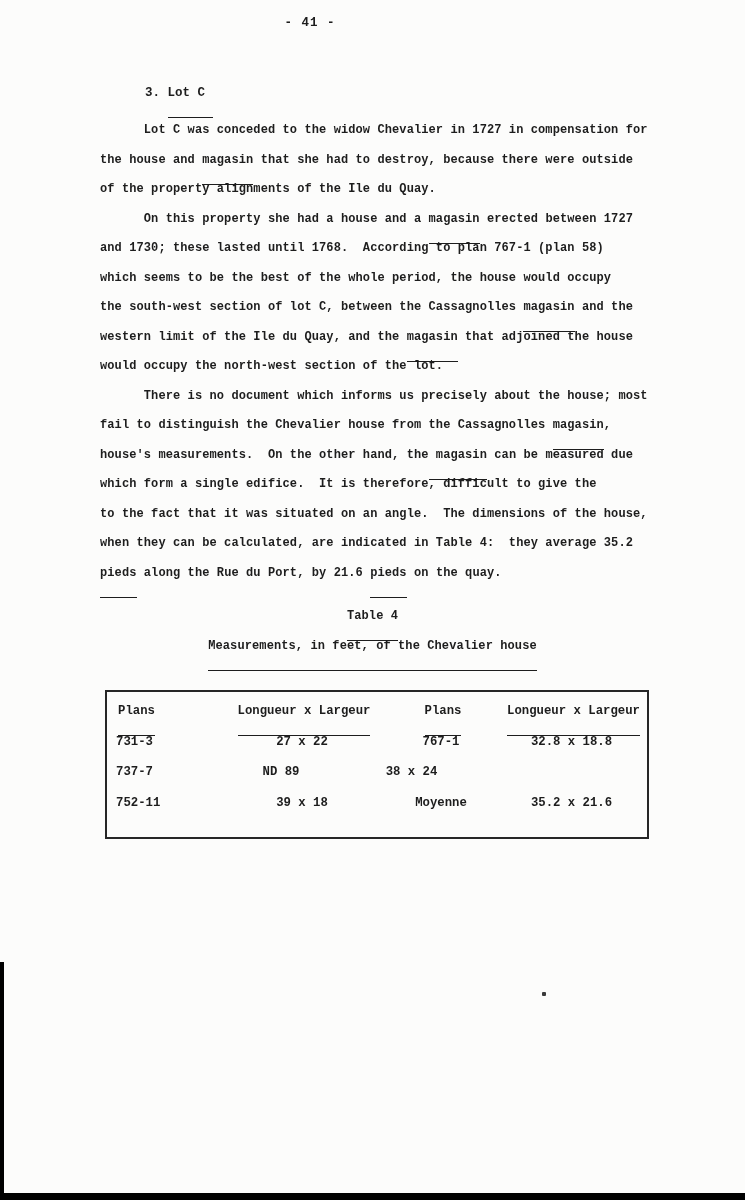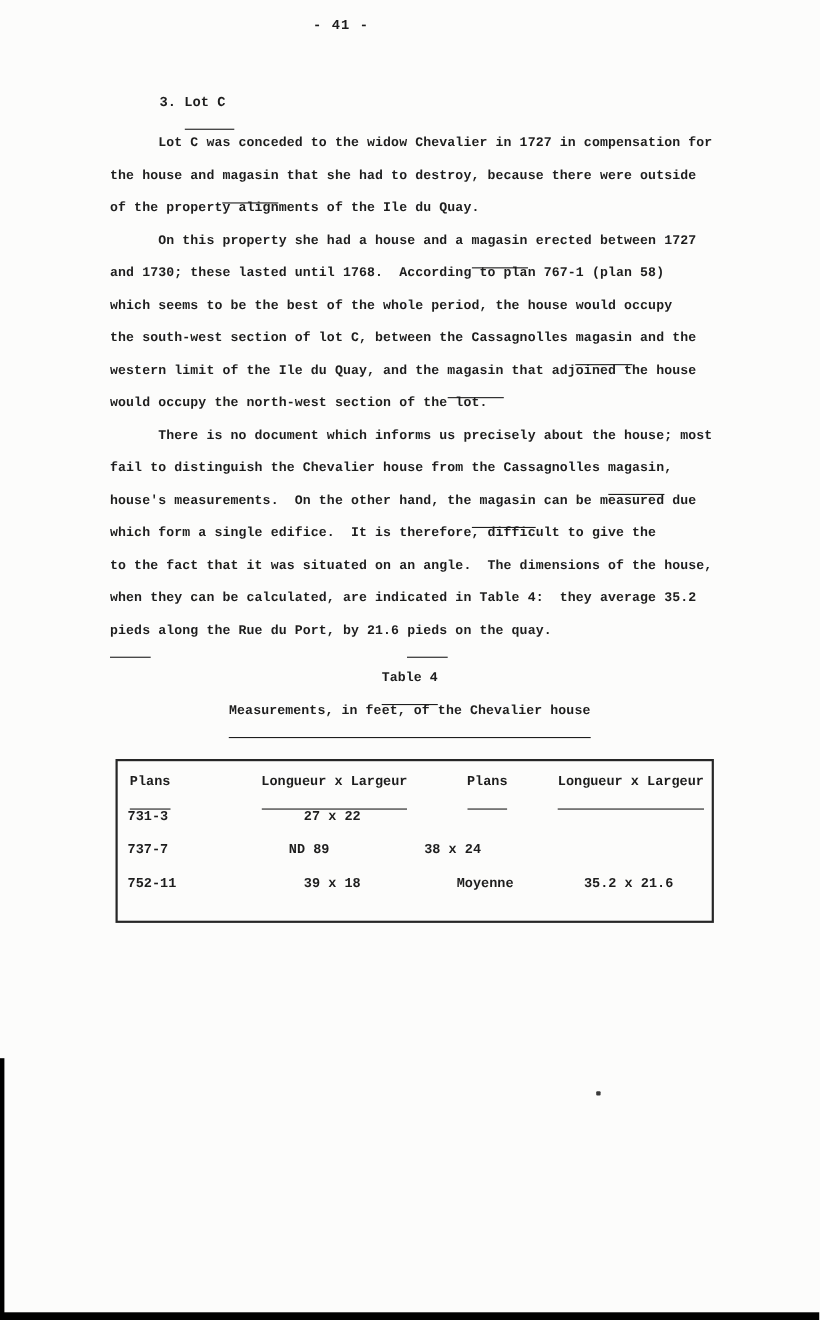--- a/index.html
+++ b/index.html
@@ -105,21 +105,21 @@
       <div class="line"><span class="u">pieds</span><span> along the Rue du Port, by 21.6 </span><span class="u">pieds</span><span> on the quay.</span></div>
     </div>
 
   <div class="table-caption">
     <div class="line"><span class="u">Table 4</span></div>
     <div class="line"><span class="u">Measurements, in feet, of the Chevalier house</span></div>
   </div>
 
   <div class="table-box" id="tableBox">
       <div class="trow header"><div class="cell c1"><span class="u">Plans</span></div><div class="cell c2"><span class="u">Longueur x Largeur</span></div><div class="cell c3"><span class="u">Plans</span></div><div class="cell c4"><span class="u">Longueur x Largeur</span></div></div>
-      <div class="trow"><div class="cell c1">731-3</div><div class="cell c2">27 x 22</div></div>
+      <div class="trow"><div class="cell c1">731-3</div><div class="cell c2">27 x 22</div><div class="cell c3">767-1</div><div class="cell c4">32.8 x 18.8</div></div>
       <div class="trow"><div class="cell c1">737-7</div><div class="cell c3">ND 89</div><div class="cell c4">38 x 24</div></div>
       <div class="trow"><div class="cell c1">752-11</div><div class="cell c2">39 x 18</div><div class="cell c3">Moyenne</div><div class="cell c4">35.2 x 21.6</div></div>
     </div>
 
   <div class="left-bar"></div>
   <div class="bottom-bar"></div>
   <div class="speck"></div>
 
 </div>
 

